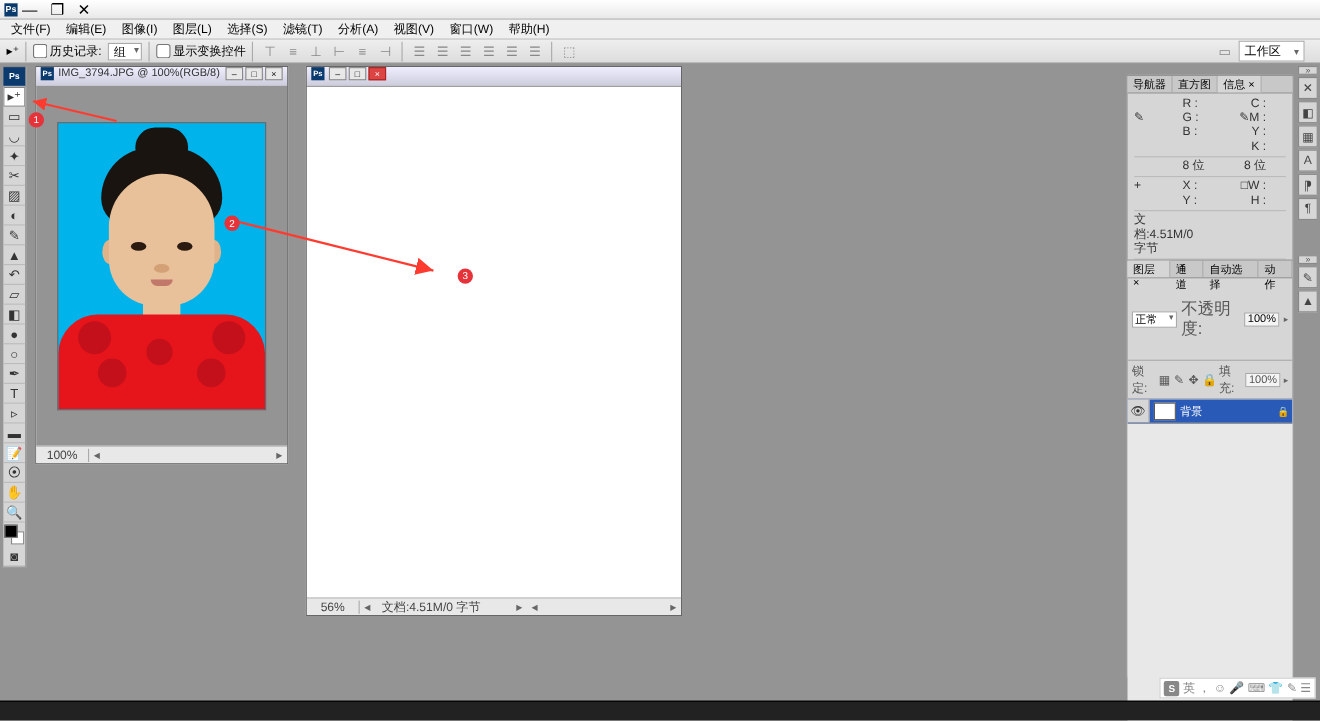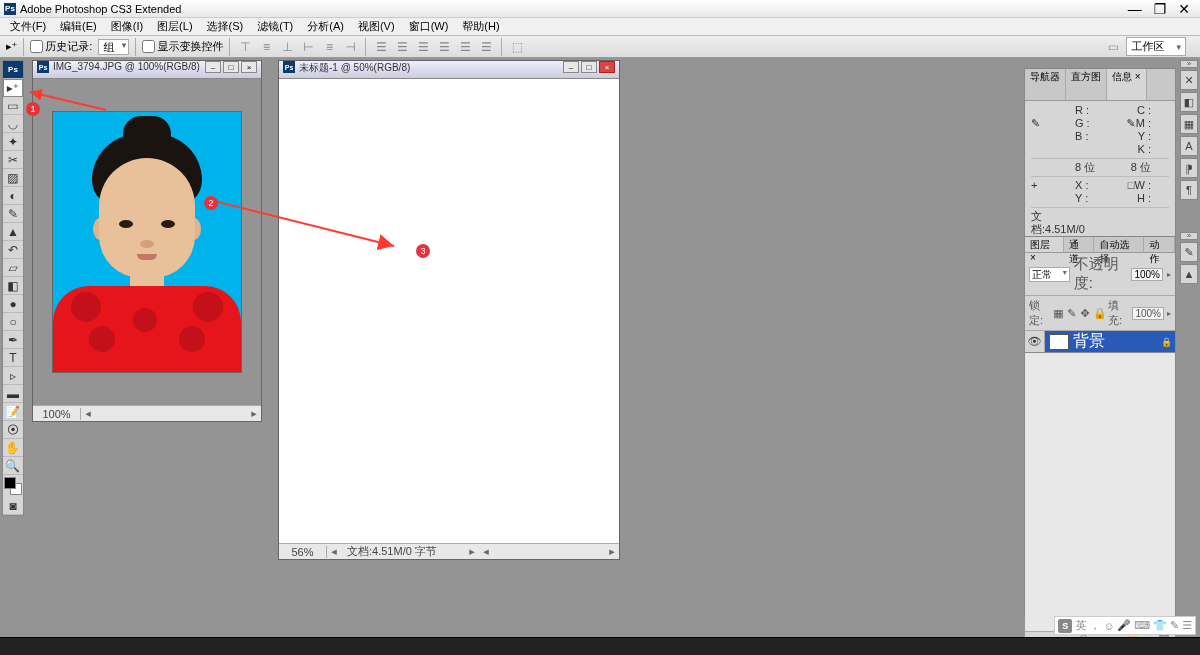--- a/index.html
+++ b/index.html
@@ -55,57 +55,56 @@
 .coat-q{position:absolute;background:#c4101a;border-radius:50%}
 .doc2 .doccanvas{background:#fff}
 .docstatus{height:16px;background:#e8e8e8;border-top:1px solid #aaa;display:flex;align-items:center;font-size:10px;color:#444}
 .docstatus .zoom{width:48px;border-right:1px solid #aaa;text-align:center}
 .docstatus .sb{width:14px;text-align:center;color:#666;cursor:pointer}
 .docstatus .info{padding:0 6px;flex:1}
 .rightdock{position:absolute;right:2px;top:2px;width:18px;display:flex;flex-direction:column;gap:2px}
 .rightdock .expand{height:8px;background:#d6d6d6;border:1px solid #888;font-size:8px;text-align:center;line-height:6px;color:#555}
 .dockbtn{width:18px;height:20px;background:#d6d6d6;border:1px solid #888;display:flex;align-items:center;justify-content:center;font-size:11px;color:#444;cursor:pointer}
 .infopanel{position:absolute;right:24px;top:10px;width:152px;background:#d6d6d6;border:1px solid #888;font-size:10px}
-.panel-tabs{display:flex;height:32px;background:#c8c8c8;border-bottom:1px solid #999}
+.panel-tabs{display:flex;height:16px;background:#c8c8c8;border-bottom:1px solid #999}
 .ptab{padding:1px 5px;border-right:1px solid #aaa;cursor:pointer;font-size:10px}
 .ptab.act{background:#d6d6d6}
 .info-body{padding:3px 6px}
 .info-row{display:flex;line-height:13px;font-size:10px;color:#333}
 .info-row span:first-child{width:44px}
 .info-row .col2{width:28px}
 .layerspanel{position:absolute;right:24px;top:178px;width:152px;height:380px;background:#d6d6d6;border:1px solid #888}
 .layer-tabs{display:flex;height:16px;background:#c8c8c8;border-bottom:1px solid #999}
-.layer-controls{display:flex;align-items:center;padding:2px 4px;gap:4px;border-bottom:1px solid #aaa;font-size:10px}
+.layer-controls{display:flex;align-items:center;padding:18px 4px;gap:4px;border-bottom:1px solid #aaa;font-size:10px}
 .layer-blend{border:1px solid #aaa;background:#fff;width:48px;height:15px;font-size:10px;padding-left:2px;position:relative}
 .layer-blend:after{content:"▾";position:absolute;right:2px;font-size:8px;color:#666}
 .layer-op{font-size:15px;color:#555}
 .layer-opval{border:1px solid #aaa;background:#f4f4f4;padding:0 2px;font-size:10px}
 .lock-row{display:flex;align-items:center;gap:3px;padding:2px 4px;border-bottom:1px solid #aaa;font-size:10px;color:#555}
 .lock-row span.i{width:12px;text-align:center}
 .layer-list{height:300px;background:#e8e8e8;overflow:auto}
 .layer-item{display:flex;align-items:center;height:22px;background:#2a5ab8;color:#fff;border-bottom:1px solid #888}
 .layer-item .vis{width:20px;text-align:center;color:#333;background:#d6d6d6;height:100%;display:flex;align-items:center;justify-content:center;border-right:1px solid #aaa}
 .layer-item .thumb{width:20px;height:16px;background:#fff;margin:0 4px;border:1px solid #555}
-.layer-item .nm{flex:1;font-size:16px}
+.layer-item .nm{flex:1;font-size:10px}
 .layer-item .lk{width:14px;font-size:9px}
 .layer-bottom{height:18px;background:#d6d6d6;border-top:1px solid #aaa;display:flex;align-items:center;justify-content:flex-end;gap:4px;padding:0 4px}
 .layer-bottom span{font-size:11px;color:#666;cursor:pointer}
 .arrow-line{position:absolute;pointer-events:none}
 .badge{position:absolute;width:14px;height:14px;background:#e6333a;border-radius:50%;color:#fff;font-size:9px;display:flex;align-items:center;justify-content:center;z-index:10}
 .taskbar{position:absolute;bottom:0;left:0;right:0;height:18px;background:#222;border-top:1px solid #000}
 .ime{position:absolute;bottom:20px;right:4px;display:flex;gap:3px;align-items:center;background:#fff;border:1px solid #ccc;padding:1px 3px}
 .ime .s{width:14px;height:14px;background:#888;color:#fff;font-size:9px;font-weight:bold;display:flex;align-items:center;justify-content:center;border-radius:2px}
 .ime span{font-size:11px;color:#888}
 </style>
 </head>
 <body>
 
 <div class="titlebar">
   <div class="titlebar-icon">Ps</div>
-  <div class="titlebar-text">Adobe Photoshop CS3 Extended</div>
   <div class="win-controls">
     <span class="win-btn">—</span>
     <span class="win-btn">❐</span>
     <span class="win-btn">✕</span>
   </div>
 </div>
 
 <div class="menubar">
   <span>文件(F)</span>
   <span>编辑(E)</span>
@@ -229,21 +228,20 @@
       <div class="zoom">100%</div>
       <div class="sb">◂</div>
       <div class="info"></div>
       <div class="sb">▸</div>
     </div>
   </div>
 
   <div class="docwin doc2">
     <div class="doctitle">
       <div class="di">Ps</div>
-      <div class="dt">未标题-1 @ 50%(RGB/8)</div>
       <div class="wc">
         <span>–</span>
         <span>□</span>
         <span class="close">×</span>
       </div>
     </div>
     <div class="doccanvas"></div>
     <div class="docstatus">
       <div class="zoom">56%</div>
       <div class="sb">◂</div>

